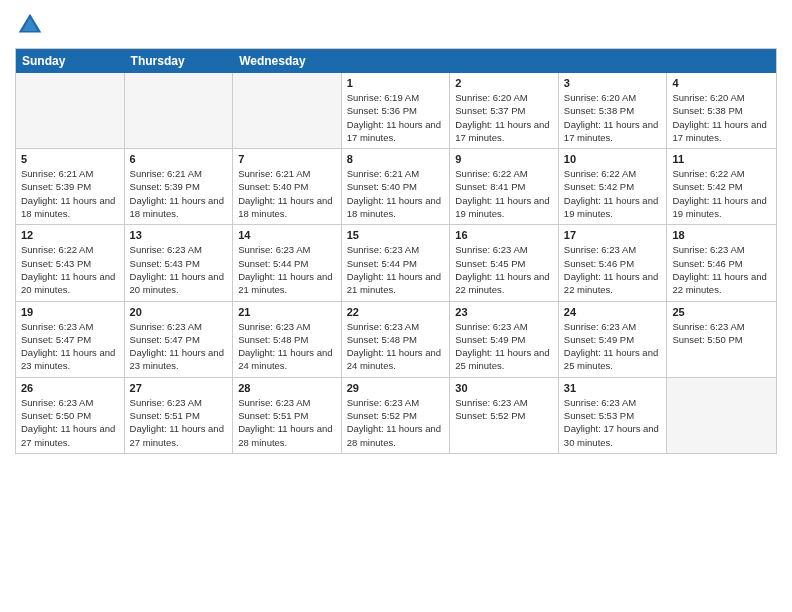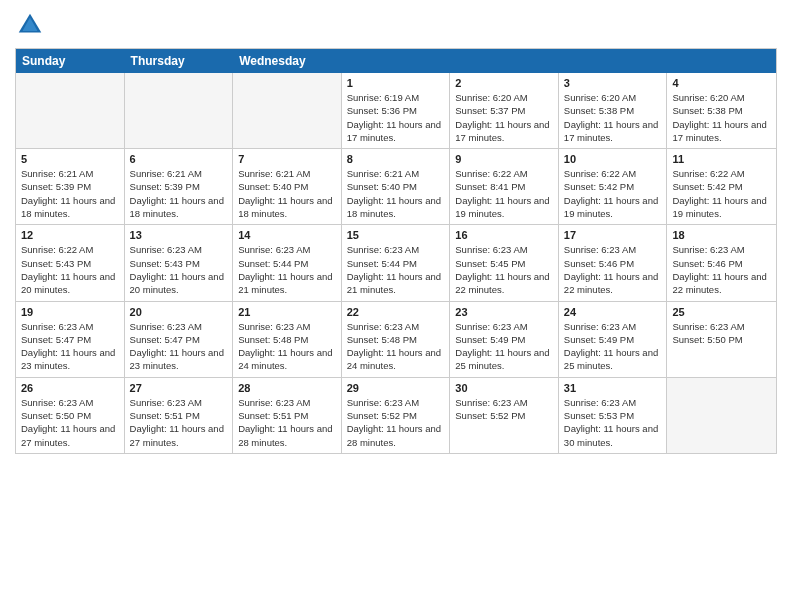--- a/index.html
+++ b/index.html
@@ -270,19 +270,19 @@
           <div class="day-cell">
             <div class="day-num">29</div>
             <div class="day-info"><span>Sunrise: 6:23 AM</span><br><span>Sunset: 5:52 PM</span><br><span>Daylight: 11 hours and 28 minutes.</span></div>
           </div>
           <div class="day-cell">
             <div class="day-num">30</div>
             <div class="day-info"><span>Sunrise: 6:23 AM</span><br><span>Sunset: 5:52 PM</span><br></div>
           </div>
           <div class="day-cell">
             <div class="day-num">31</div>
-            <div class="day-info"><span>Sunrise: 6:23 AM</span><br><span>Sunset: 5:53 PM</span><br><span>Daylight: 11 hours and 30 minutes.</span></div>
+            <div class="day-info"><span>Sunrise: 6:23 AM</span><br><span>Sunset: 5:53 PM</span><br><span>Daylight: 17 hours and 30 minutes.</span></div>
           </div>
           <div class="day-cell empty"></div>
         </div>
       </div>
   </div>
 </div>
 
 </body></html>

